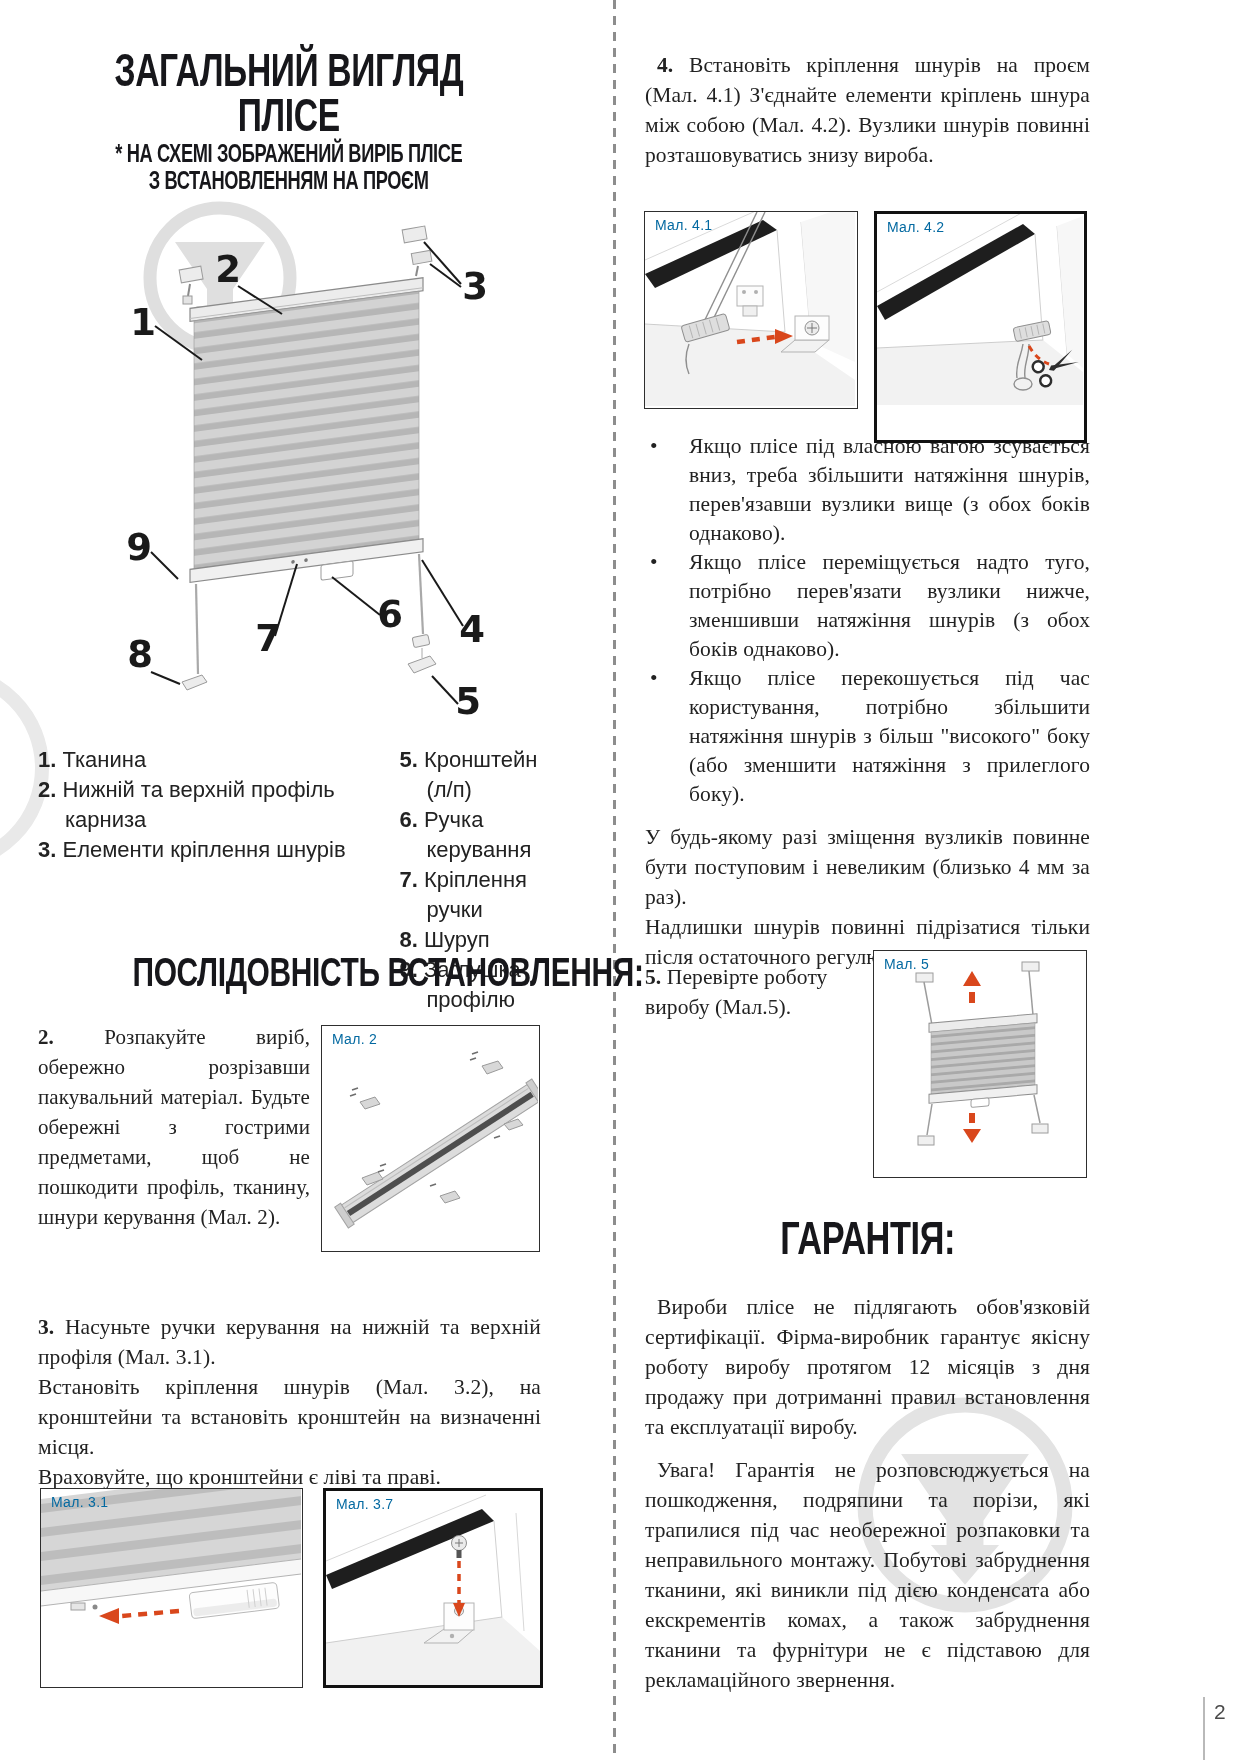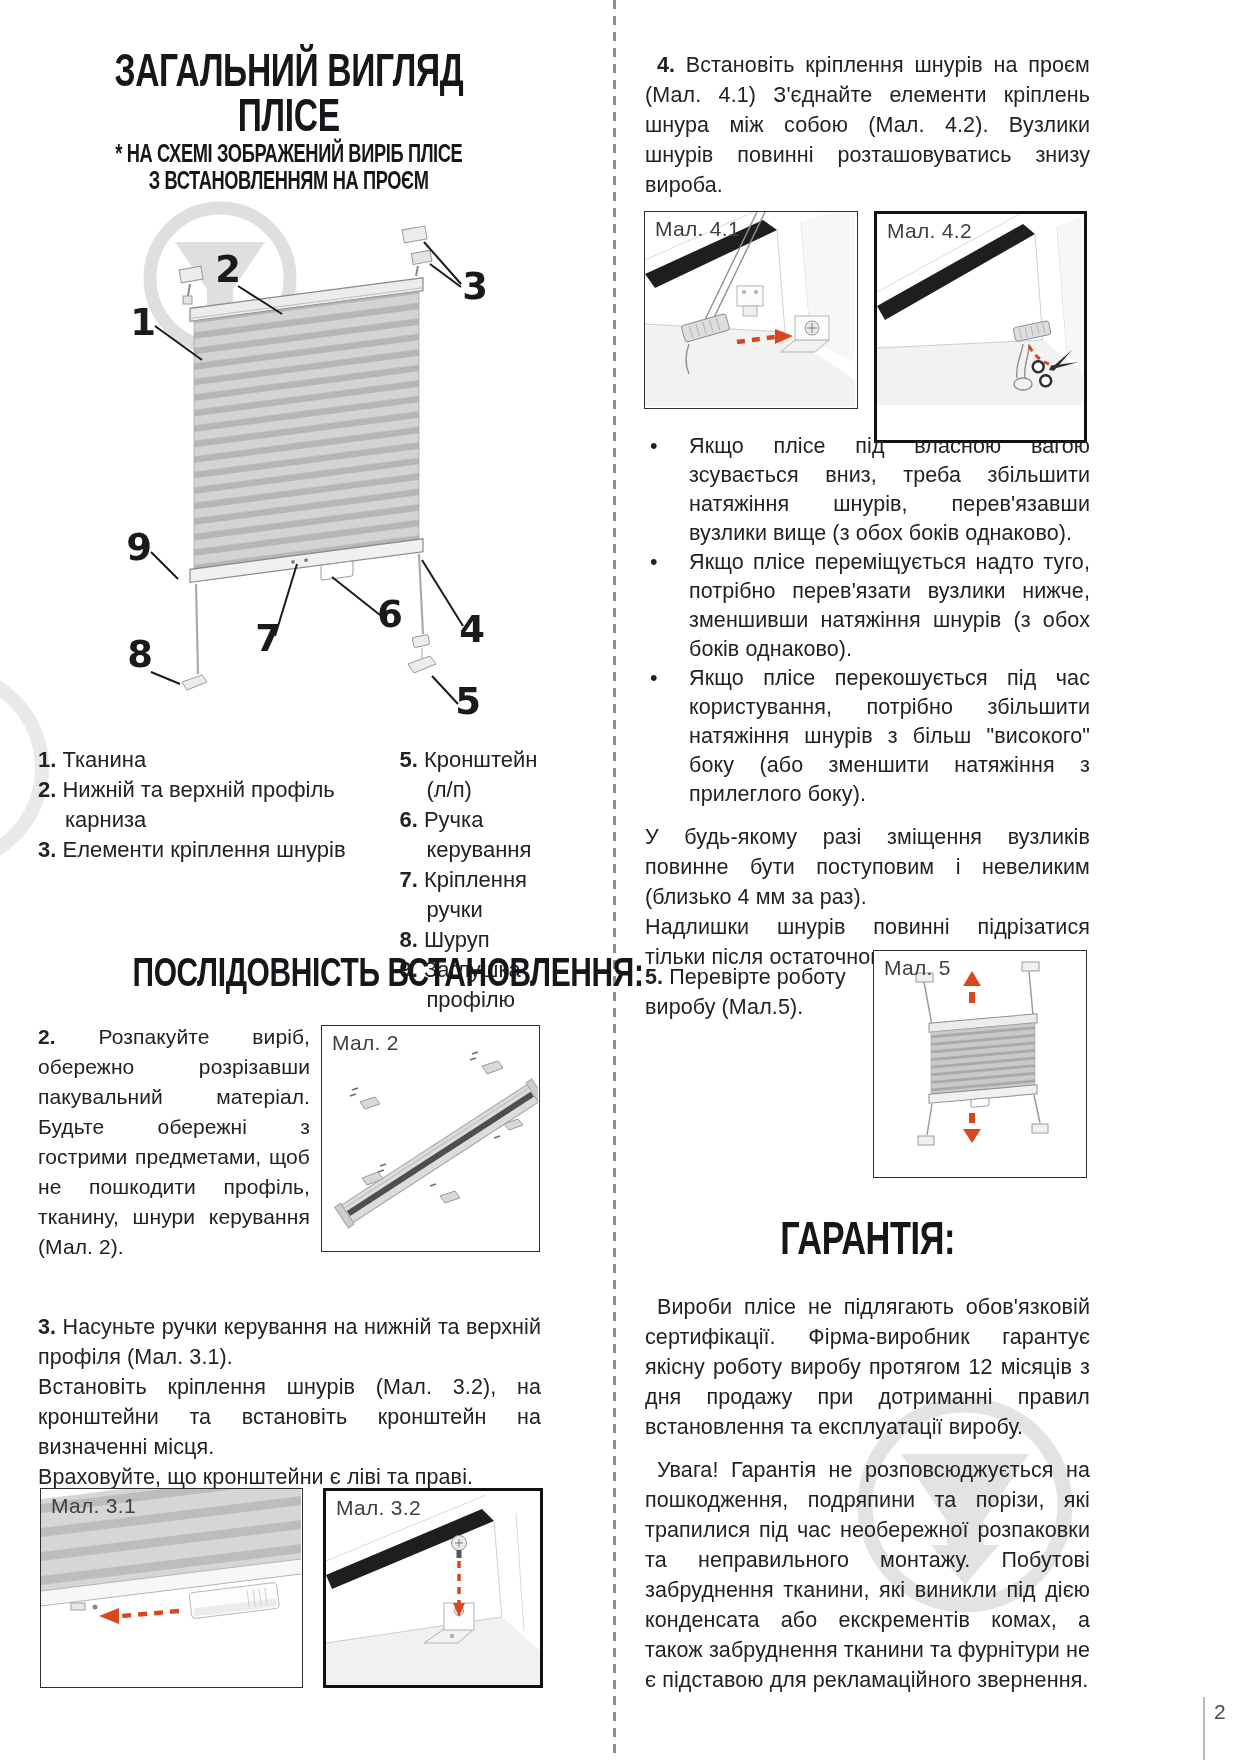--- a/index.html
+++ b/index.html
@@ -1,29 +1,29 @@
 <!DOCTYPE html>
 <html lang="uk"><head>
 <meta charset="utf-8">
 <style>
   html,body{margin:0;padding:0;background:#ffffff;}
   .page{position:relative;width:1245px;height:1760px;background:#fff;overflow:hidden;
         font-family:"Liberation Sans",sans-serif;color:#222;}
   .abs{position:absolute;}
   .body-text{font-size:21.5px;line-height:30px;text-align:justify;letter-spacing:.1px;}
-  .body-text p{margin:0;}
+  .body-text p{margin:0;font-family:Liberation Serif, serif;}
   .cond{font-weight:bold;color:#17171b;text-align:center;white-space:nowrap;}
   .cond .sq{display:inline-block;transform:scaleX(.73);transform-origin:50% 55%;letter-spacing:-.5px;}
   .title-line{font-size:46px;line-height:45px;}
   .subtitle-line{font-size:25px;line-height:27px;}
   .seq-heading{font-size:41px;line-height:48px;}
   .war-heading{font-size:47px;line-height:52px;}
   .fig{position:absolute;background:#fff;border:1.6px solid #2e2e2e;box-sizing:border-box;}
   .fig.thick{border:3.5px solid #111;}
-  .fig-label{position:absolute;top:5px;left:10px;font-size:21px;color:#404040;letter-spacing:.3px;z-index:2;text-align:right;}
+  .fig-label{position:absolute;top:5px;left:10px;font-size:14px;color:#0369a1;letter-spacing:.3px;z-index:2;text-align:right;}
   .fig svg{position:absolute;left:0;top:0;}
   .legend{display:flex;font-size:22px;line-height:30px;gap:48px;}
   .legend-col .item{padding-left:27px;text-indent:-27px;}
   .bullet{position:relative;padding-left:44px;margin:0;}
   .bullet::before{content:"\2022";position:absolute;left:5px;top:0;}
   .ind{text-indent:12px;}
   .divider{position:absolute;left:613px;top:0;width:2.5px;height:1760px;
            background:repeating-linear-gradient(to bottom,#8d8d8d 0 9px,transparent 9px 16px);}
   .pagenum-line{position:absolute;left:1203px;top:1697px;width:2px;height:63px;background:#b9b9b9;}
   .pagenum{position:absolute;left:1214px;top:1700px;font-size:21px;color:#4a4a4a;}
@@ -183,21 +183,21 @@
         <rect x="0" y="0" width="88" height="26" rx="4" fill="#fdfdfd" stroke="#b8b8b8"></rect>
         <rect x="2" y="16" width="84" height="8" rx="3" fill="#ececec"></rect>
         <path d="M58,4 v18 M64,4 v18 M70,4 v18 M76,4 v18" stroke="#cfcfcf" fill="none"></path>
       </g>
       <line x1="138" y1="122" x2="80" y2="127" stroke="#d9471c" stroke-width="4.5" stroke-dasharray="9 7"></line>
       <polygon points="78,119 78,135 58,127" fill="#d9471c"></polygon>
     </svg>
   </div>
 
   <div class="fig thick" style="left:323px;top:1488px;width:220px;height:200px;">
-    <span class="fig-label">Мал. 3.2</span>
+    <span class="fig-label">Мал. 3.7</span>
     <svg width="214" height="194" viewBox="0 0 214 194">
       <line x1="0" y1="70" x2="160" y2="4" stroke="#d8d8d8"></line>
       <polygon points="0,84 156,18 168,30 6,98" fill="#1e1e1e"></polygon>
       <line x1="168" y1="30" x2="176" y2="128" stroke="#d0d0d0"></line>
       <line x1="190" y1="22" x2="198" y2="140" stroke="#d8d8d8"></line>
       <polygon points="0,152 176,126 214,160 214,194 0,194" fill="#f1f1f1"></polygon>
       <line x1="0" y1="152" x2="176" y2="126" stroke="#cdcdcd"></line>
       <g transform="translate(118,112)">
         <polygon points="0,26 -20,40 14,40 30,26" fill="#f2f2f2" stroke="#b3b3b3"></polygon>
         <rect x="0" y="0" width="30" height="27" fill="#fdfdfd" stroke="#b3b3b3"></rect>

